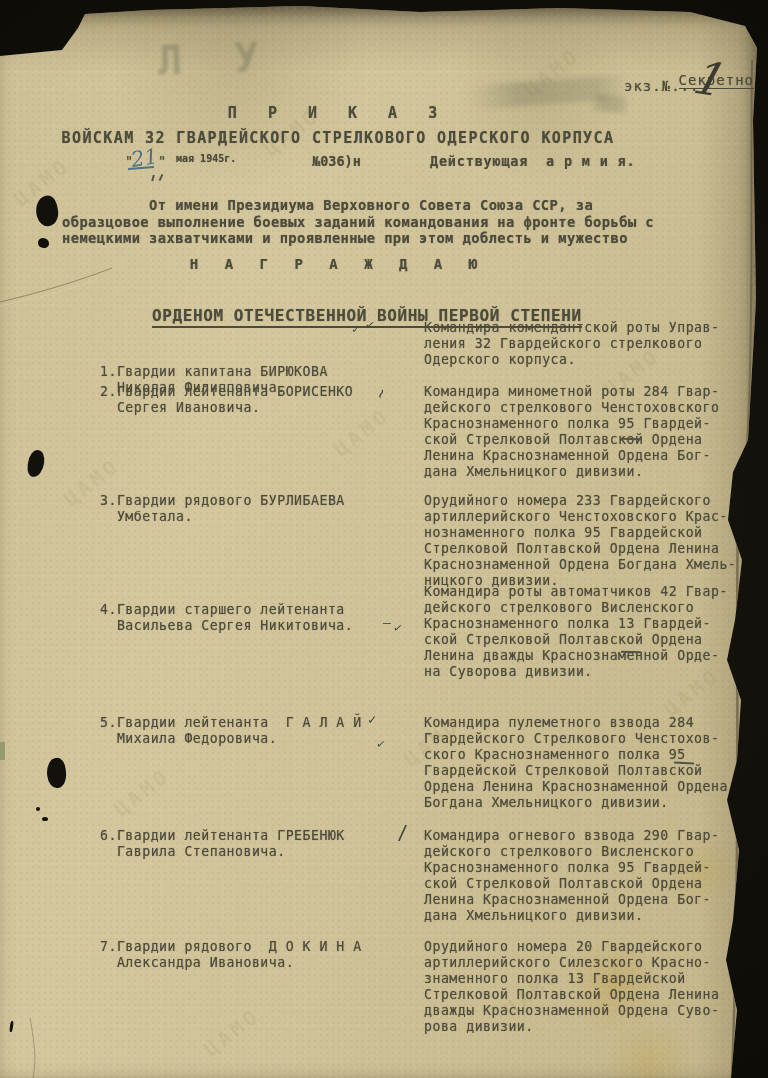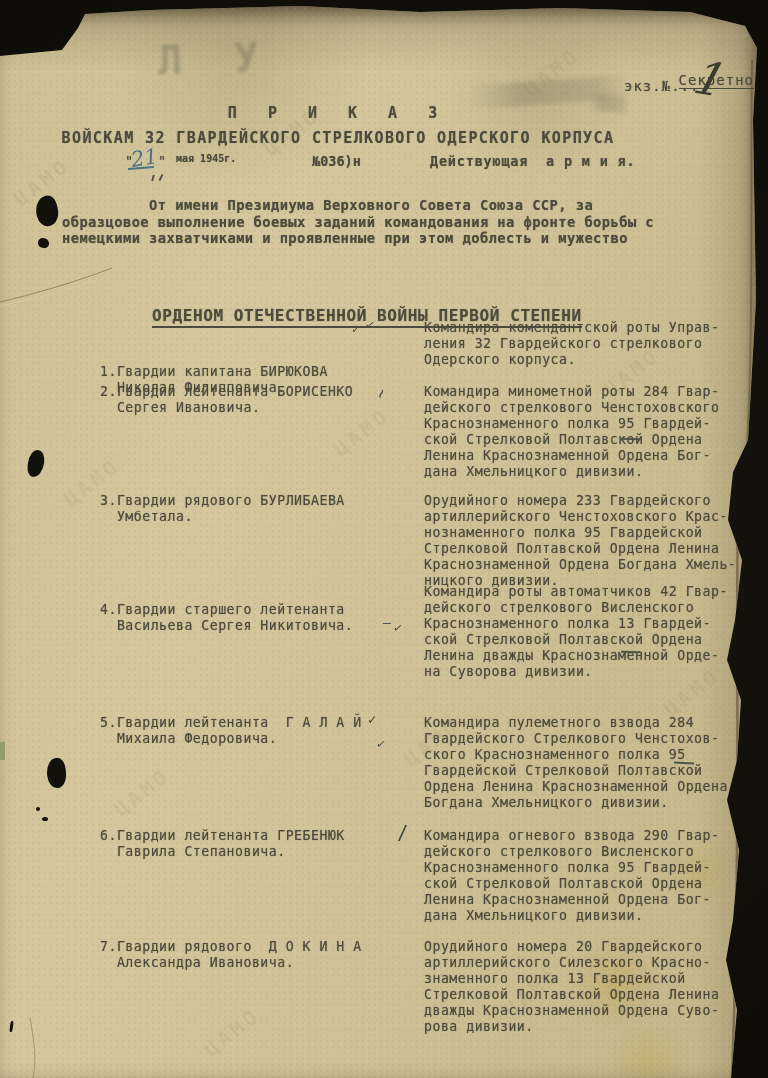--- a/index.html
+++ b/index.html
@@ -74,20 +74,21 @@
     <div class="txt" style="left:170px;top:153px;font-size:10px;font-weight:bold;"> мая 1945г.</div>
     <div class="txt" style="left:312px;top:153px;font-size:13.5px;font-weight:bold;">№036)н</div>
     <div class="txt" style="left:430px;top:153px;font-size:13.5px;font-weight:bold;letter-spacing:0.8px;">Действующая  а р м и я.</div>
     <div class="pencil" style="left:152px;top:175px;width:2px;height:6px;transform:rotate(15deg);"></div>
     <div class="pencil" style="left:160px;top:174px;width:2px;height:7px;transform:rotate(25deg);"></div>
 
     <div class="txt" style="left:62px;top:197px;width:672px;font-size:13.8px;line-height:16.6px;letter-spacing:0.4px;font-weight:bold;">          От имени Президиума Верховного Совета Союза ССР, за
 образцовое выполнение боевых заданий командования на фронте борьбы с
 немецкими захватчиками и проявленные при этом доблесть и мужество</div>
 
+    <div class="txt center" style="top:256px;font-size:14px;font-weight:bold;letter-spacing:9px;">Н А Г Р А Ж Д А Ю</div>
     <div class="txt center" style="top:287px;font-size:16px;">
       <span style="border-bottom:2px solid #4d4b3c;padding-bottom:1px;font-weight:bold;letter-spacing:0.6px;">ОРДЕНОМ ОТЕЧЕСТВЕННОЙ ВОЙНЫ ПЕРВОЙ СТЕПЕНИ</span>
     </div>
 
     <div class="txt" style="left:100px;top:320px;width:310px;font-size:13.2px;line-height:16px;letter-spacing:0.5px;margin-top:44px;"><span>1.</span><span>Гвардии капитана БИРЮКОВА
   Николая Филипповича.</span></div>
     <div class="txt" style="left:424px;top:320px;width:332px;font-size:13.2px;line-height:16px;letter-spacing:0.5px;">Командира комендантской роты Управ-
 ления 32 Гвардейского стрелкового
 Одерского корпуса.</div>
 

